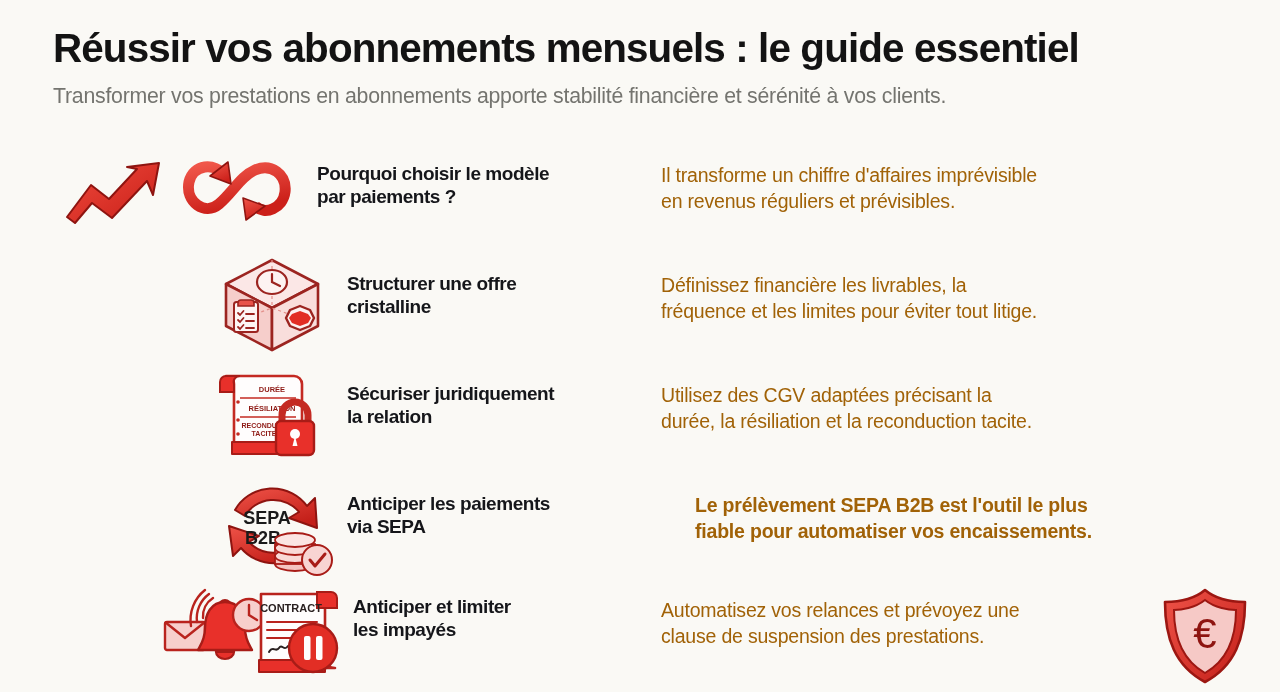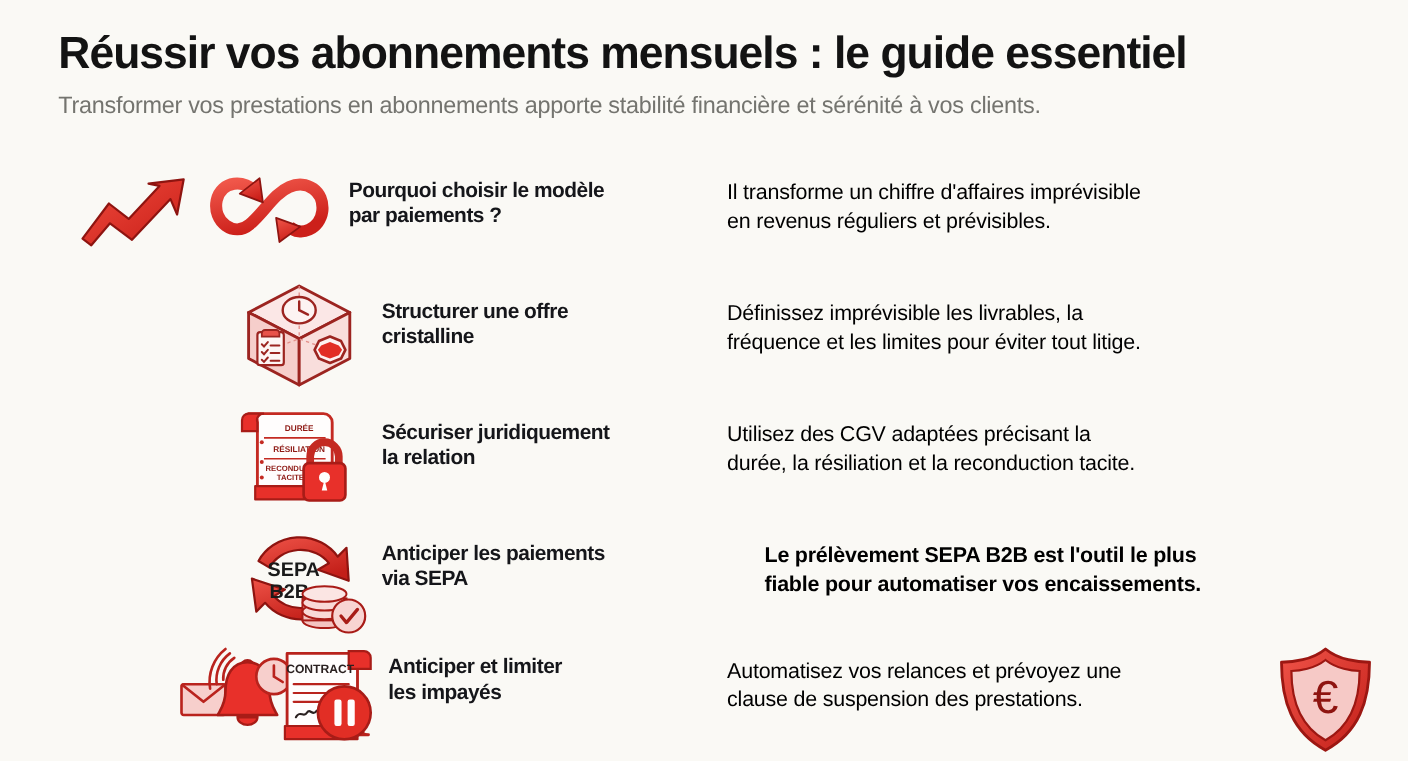--- a/index.html
+++ b/index.html
@@ -31,35 +31,35 @@
     letter-spacing:-0.25px;
     line-height:1.2;
     white-space:nowrap;
     transform:scaleX(0.99);
     transform-origin:left center;
   }
   .icons {
     position:absolute;
     display:flex;
     align-items:center;
-    justify-content:flex-end;
+    justify-content:center;
   }
   .heading {
     position:absolute;
     font-size:19px;
     font-weight:bold;
     color:#15161a;
     line-height:1.2;
     letter-spacing:-0.45px;
     width:320px;
   }
   .desc {
     position:absolute;
     font-size:19.5px;
-    color:#000000;
+    color:#a16207;
     line-height:1.33;
     letter-spacing:-0.2px;
     width:440px;
   }
 
   
   .shield { position:absolute; left:1148px; top:586px; width:96px; height:100px; }
 
   svg { display:block; overflow:visible; }
 </style>
@@ -157,21 +157,21 @@
           <path d="M72 58 L80 55 L88 58 L91 62 L88 67 L80 70 L72 67 L69 62 Z" fill="#e22e25"></path>
         </g>
       </svg>
     </span>
   </div>
   <div class="heading" style="left:338px; top:273px;">
     <div>Structurer une offre</div>
     <div>cristalline</div>
   </div>
   <div class="desc" style="left:652px; top:273px;">
-    <div>Définissez imprévisible les livrables, la</div>
+    <div>Définissez financière les livrables, la</div>
     <div>fréquence et les limites pour éviter tout litige.</div>
   </div>
 
   <div class="icons" style="left:207px; top:366px; width:112px; height:98px;">
     <span>
       <svg width="112" height="98" viewBox="0 0 112 98">
 
         <path d="M18 10 h60 a8 8 0 0 1 8 8 v58 a10 10 0 0 0 10 10 h-68 a10 10 0 0 1 -10 -10 v-58 a8 8 0 0 0 -8 -8 z" fill="#fffdfd" stroke="#c42a22" stroke-width="2.6" stroke-linejoin="round"></path>
 
         <path d="M10 10 h14 a6 6 0 0 0 -6 8 v8 h-14 v-10 a6 6 0 0 1 6 -6 z" fill="#e8302a" stroke="#a81c17" stroke-width="2"></path>

